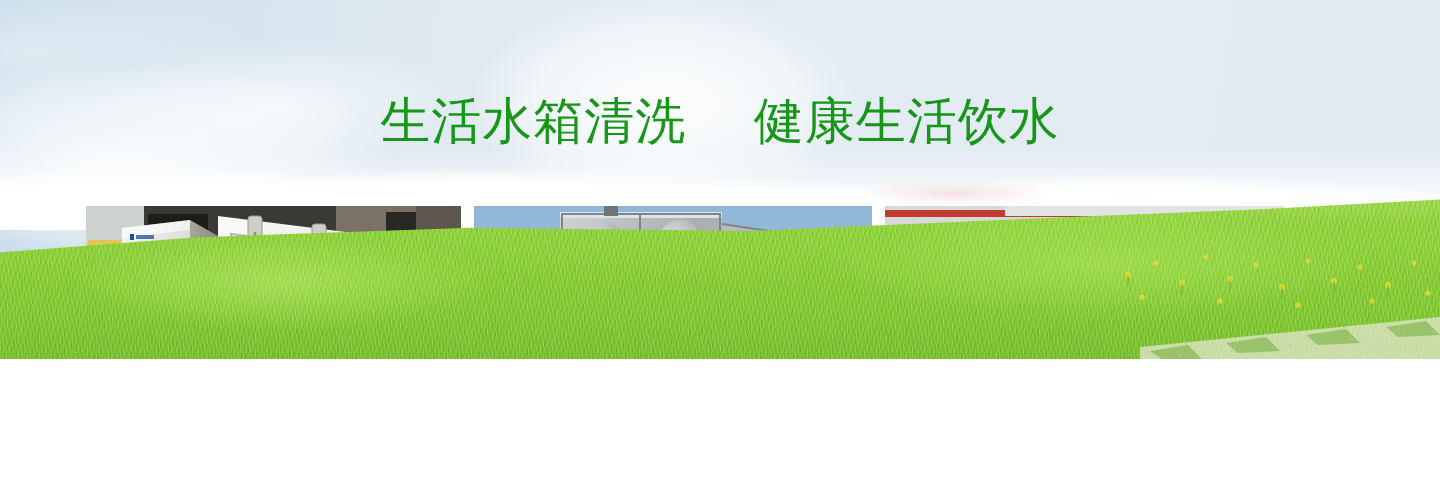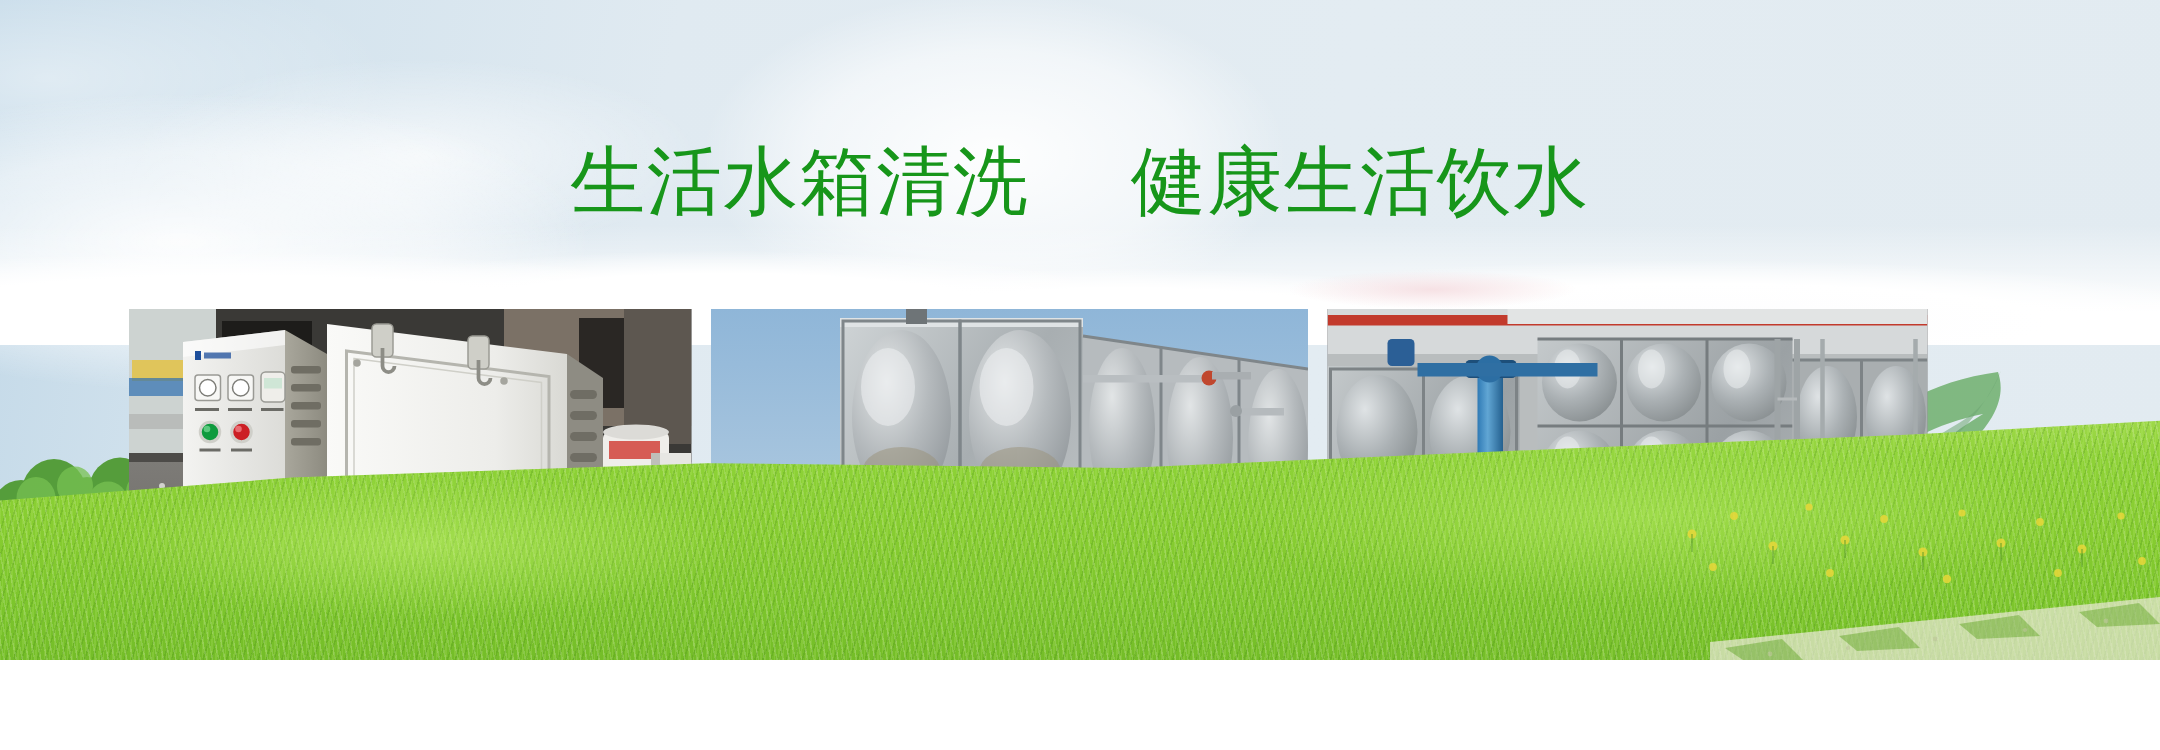--- a/index.html
+++ b/index.html
@@ -7,21 +7,21 @@
     padding: 0;
     background: #ffffff;
   }
   body {
     font-family: "DejaVu Sans", "Liberation Sans", sans-serif;
   }
 
   #banner {
     position: relative;
     width: 1440px;
-    height: 440px;
+    height: 359px;
     overflow: hidden;
     background: #e5e5e5;
   }
 
   
   .sky {
     position: absolute;
     inset: 0 0 0 0;
     background:
       linear-gradient(100deg, #c3d9e8 0%, #d5e4ee 14%, #e0eaf1 30%, #e3ecf2 60%, #e2ebf1 100%);

